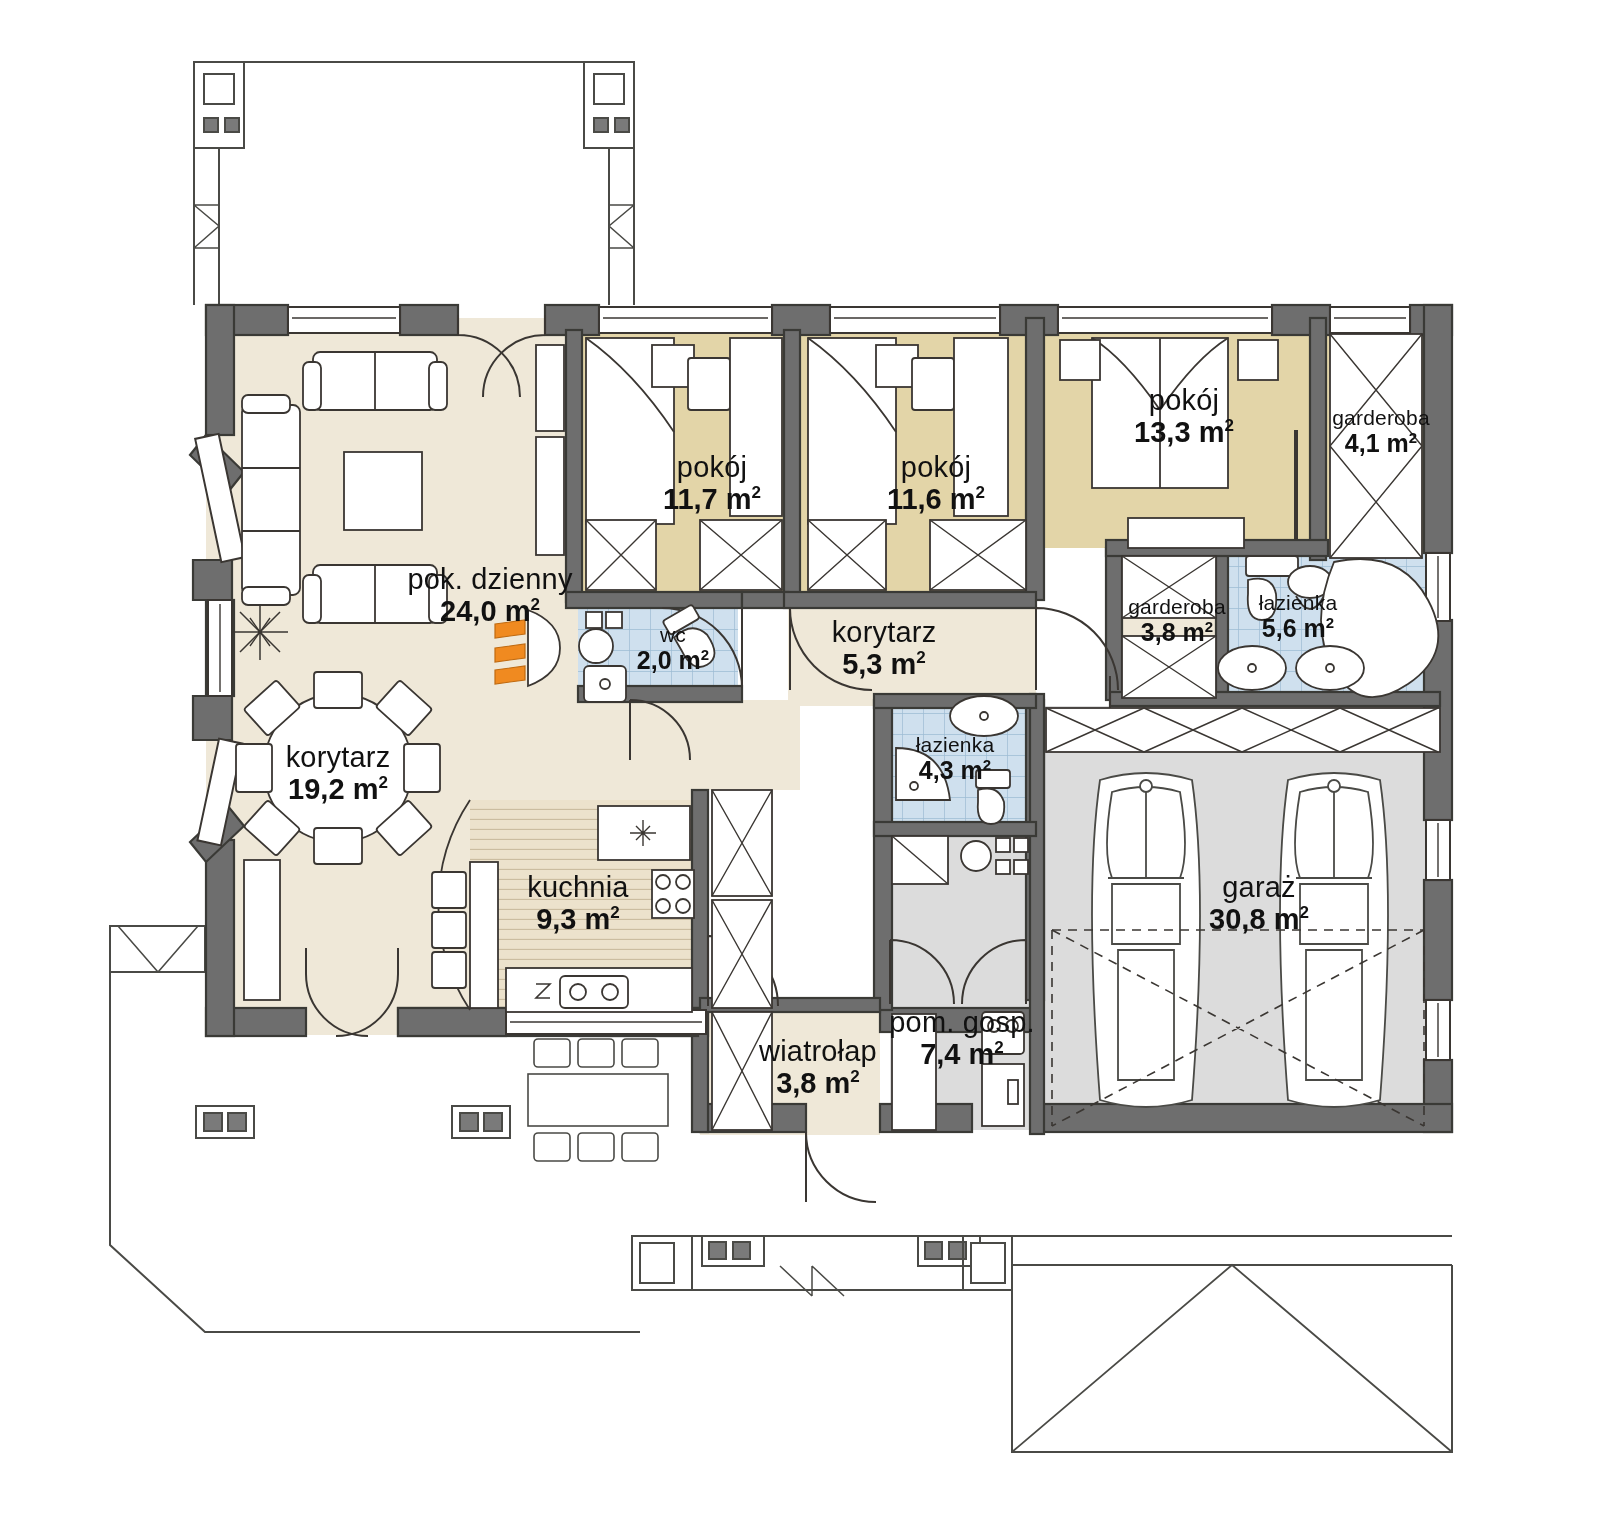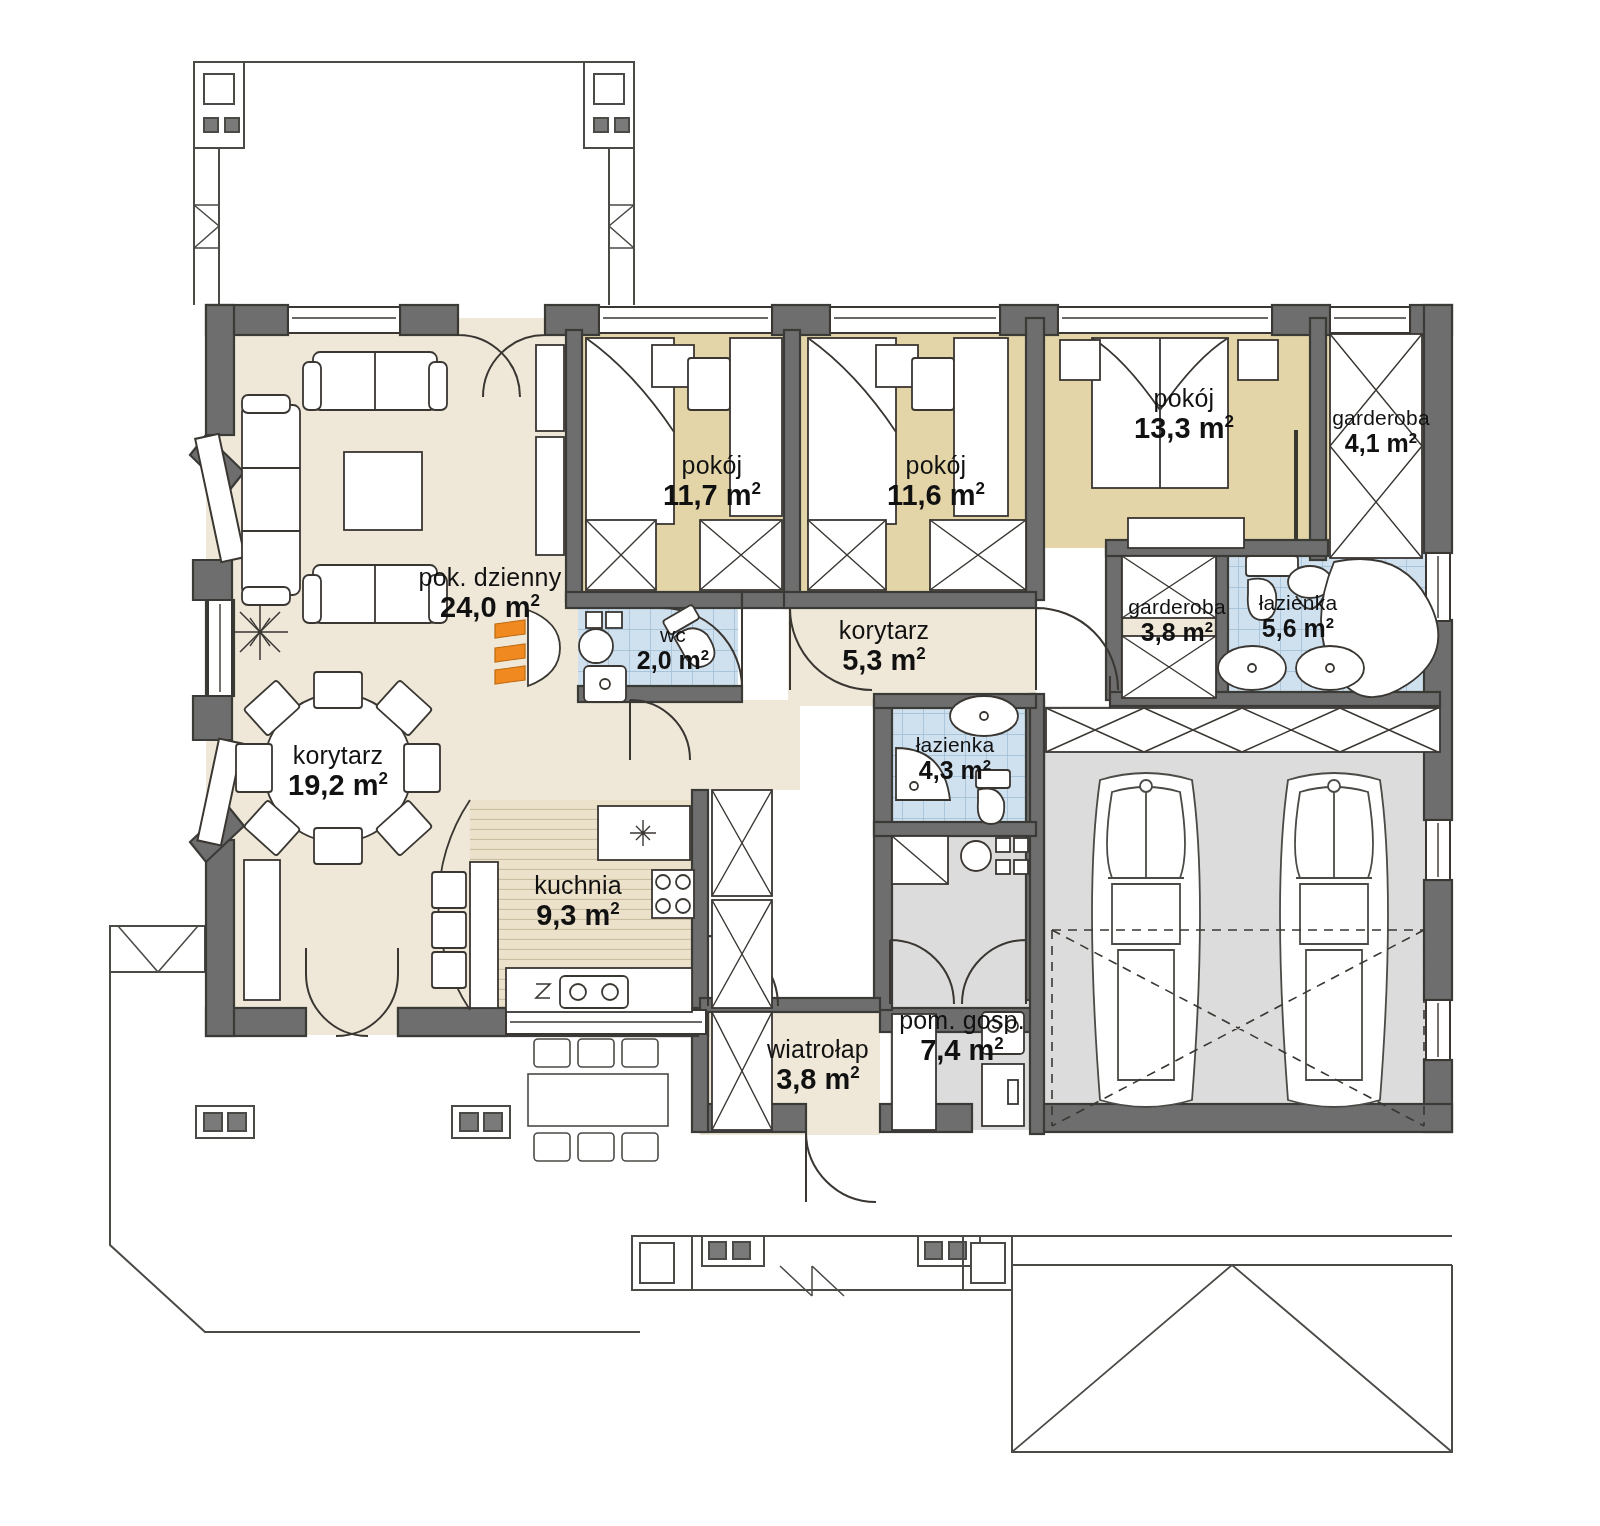--- a/index.html
+++ b/index.html
@@ -1,20 +1,20 @@
 <!DOCTYPE html>
 <html><head>
 <meta charset="utf-8">
 <style>
   html,body{margin:0;padding:0;background:#ffffff;}
   body{font-family:"Liberation Sans",sans-serif;}
   #plan{position:relative;width:1600px;height:1526px;background:#fff;overflow:hidden;}
   #plan svg{position:absolute;left:0;top:0;}
   .lbl{position:absolute;text-align:center;color:#111;line-height:1.06;pointer-events:none;}
-  .lbl .nm{font-size:25px;font-weight:400;letter-spacing:.2px;display:block;}
+  .lbl .nm{font-size:29px;font-weight:400;letter-spacing:.2px;display:block;}
   .lbl .ar{font-size:29px;font-weight:bold;display:block;margin-top:1px;}
   .lbl .ar sup{font-size:17px;vertical-align:super;font-weight:bold;}
   .lbl.sm .nm{font-size:21px;}
   .lbl.sm .ar{font-size:25px;}
   .lbl.sm .ar sup{font-size:15px;}
 </style>
 </head>
 <body>
 
 <div id="plan">
@@ -446,14 +446,18 @@
   <span class="ar"><span>5,3</span> <span>m</span><sup>2</sup></span>
 </div>
 <div class="lbl" style="left:728px;top:1036px;width:180px;">
   <span class="nm">wiatrołap</span>
   <span class="ar"><span>3,8</span> <span>m</span><sup>2</sup></span>
 </div>
 <div class="lbl" style="left:872px;top:1007px;width:180px;">
   <span class="nm">pom. gosp.</span>
   <span class="ar"><span>7,4</span> <span>m</span><sup>2</sup></span>
 </div>
+<div class="lbl" style="left:1169px;top:872px;width:180px;">
+  <span class="nm">garaż</span>
+  <span class="ar"><span>30,8</span> <span>m</span><sup>2</sup></span>
+</div>
 
 </div>
 
 </body></html>

